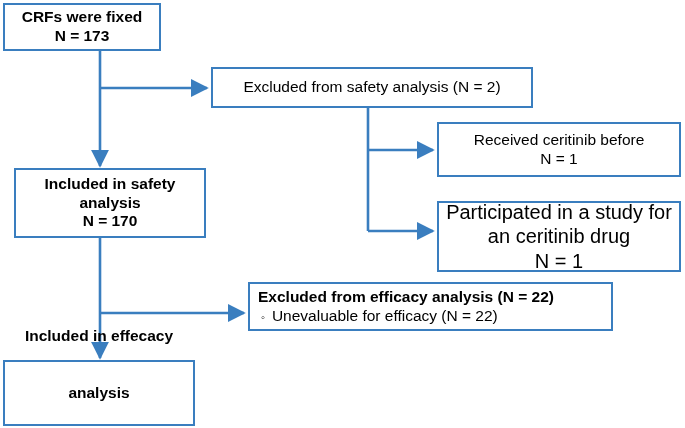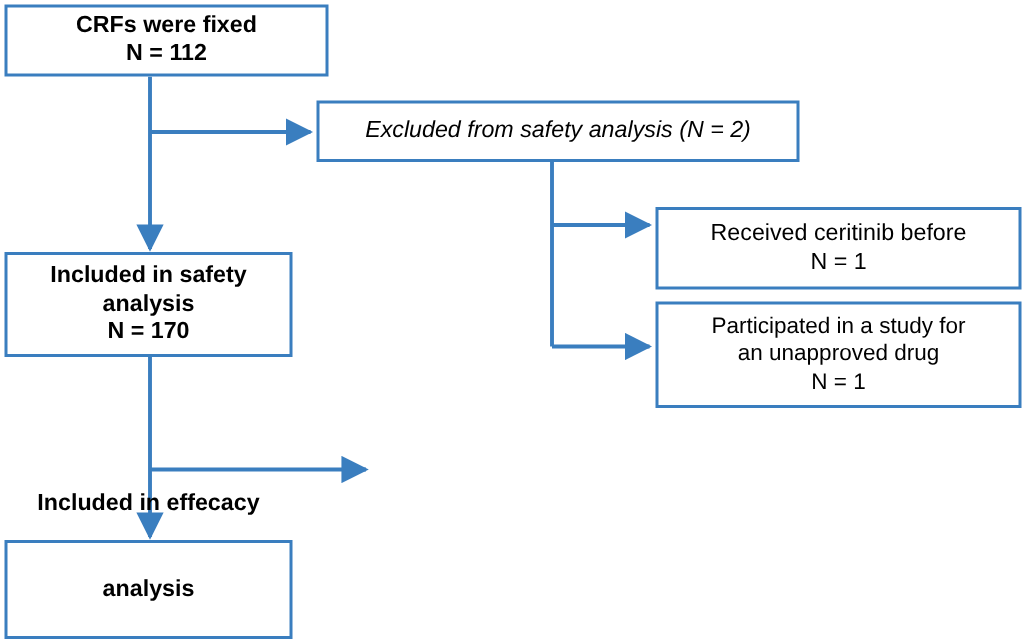--- a/index.html
+++ b/index.html
@@ -39,50 +39,48 @@
   .node.bold {
     font-weight: bold;
   }
   .node-line {
     display: block;
     white-space: nowrap;
   }
 
   
   #node-crfs {
-    left: 3px; top: 3px; width: 216px; height: 48px;
+    left: 3px; top: 3px; width: 158px; height: 48px;
     font-size: 15.5px;
   }
   
   #node-safety-included {
-    left: 3px; top: 168px; width: 192px; height: 70px;
+    left: 14px; top: 168px; width: 192px; height: 70px;
     font-size: 15.5px;
   }
   
   #node-efficacy-included {
     left: 3px; top: 360px; width: 192px; height: 66px;
     font-size: 15.5px;
     gap: 38px;
   }
   
   #node-safety-excluded {
     left: 211px; top: 67px; width: 322px; height: 41px;
     font-size: 15.5px;
-    font-style: italic;
   }
   
   #node-ceritinib {
     left: 437px; top: 122px; width: 244px; height: 55px;
     font-size: 15.5px;
-    margin-top: 16px;
   }
   
   #node-unapproved {
     left: 437px; top: 201px; width: 244px; height: 71px;
-    font-size: 15px;
+    font-size: 20px;
   }
   
   #node-efficacy-excluded {
     left: 248px; top: 282px; width: 365px; height: 49px;
     font-size: 15.5px;
     align-items: flex-start;
     justify-content: center;
     padding-left: 8px;
     text-align: left;
   }
@@ -124,44 +122,51 @@
 
     <path d="M 368 231 L 433 231" stroke="#3a7ebf" stroke-width="2.6" fill="none" marker-end="url(#arrow)"></path>
 
     <path d="M 100 238 L 100 358" stroke="#3a7ebf" stroke-width="2.6" fill="none" marker-end="url(#arrow)"></path>
 
     <path d="M 100 313 L 244 313" stroke="#3a7ebf" stroke-width="2.6" fill="none" marker-end="url(#arrow)"></path>
   </svg>
 
   <div class="node bold" id="node-crfs">
     <span class="node-line">CRFs were fixed</span>
-    <span class="node-line">N = 112</span>
+    <span class="node-line">N = 173</span>
   </div>
 
   <div class="node" id="node-safety-excluded">
     <span class="node-line">Excluded from safety analysis (N = 2)</span>
   </div>
 
   <div class="node" id="node-ceritinib">
     <span class="node-line">Received ceritinib before</span>
     <span class="node-line">N = 1</span>
   </div>
 
   <div class="node" id="node-unapproved">
     <span class="node-line">Participated in a study for</span>
-    <span class="node-line">an unapproved drug</span>
+    <span class="node-line">an ceritinib drug</span>
     <span class="node-line">N = 1</span>
   </div>
 
   <div class="node bold" id="node-safety-included">
     <span class="node-line">Included in safety</span>
     <span class="node-line">analysis</span>
     <span class="node-line">N = 170</span>
   </div>
 
+  <div class="node" id="node-efficacy-excluded">
+    <span class="hdr">Excluded from efficacy analysis (N = 22)</span>
+    <span class="bullet-row">
+      <span class="bullet-mark">◦</span>
+      <span>Unevaluable for efficacy (N = 22)</span>
+    </span>
+  </div>
 
   <div class="node bold" id="node-efficacy-included">
     <span class="node-line">Included in effecacy</span>
     <span class="node-line">analysis</span>
     <span class="node-line">N = 98</span>
   </div>
 
 </div>
 
 </body></html>

